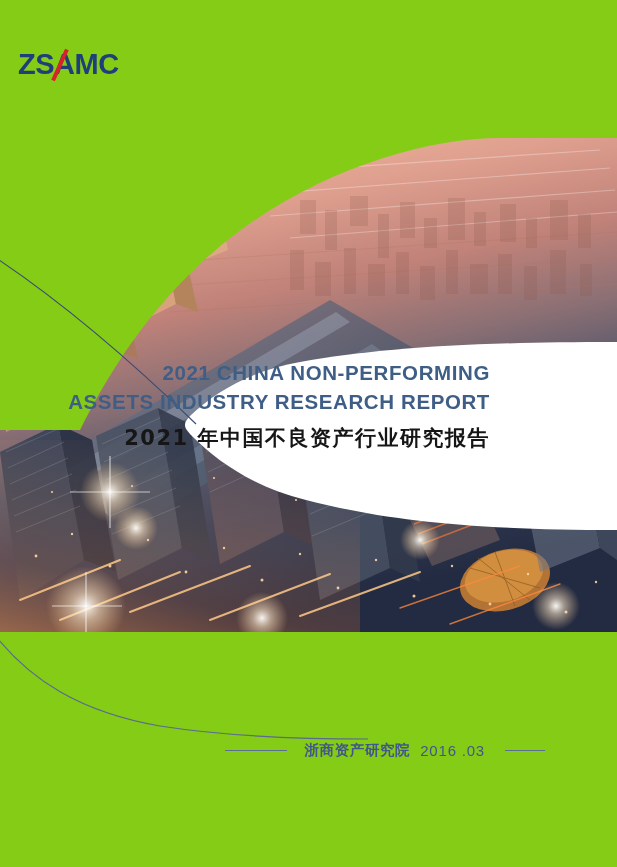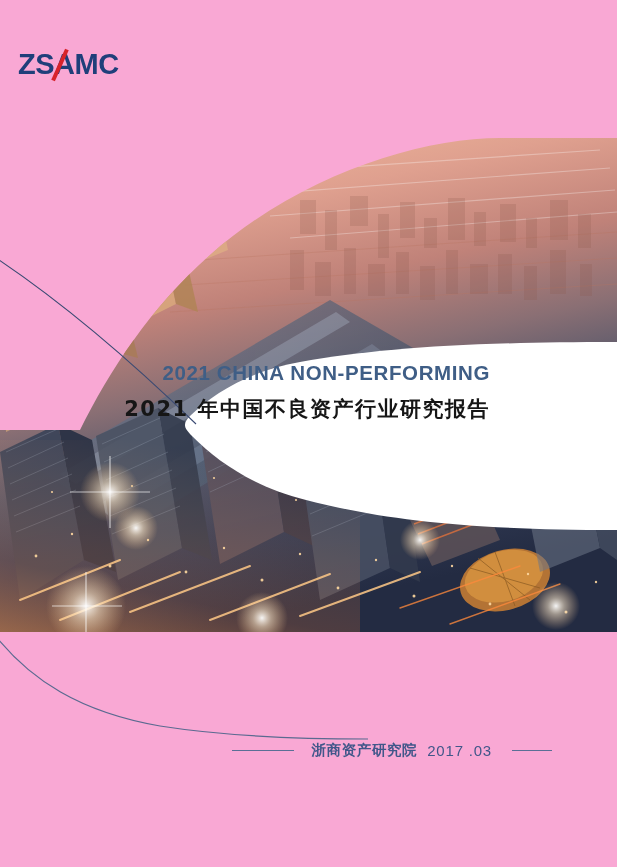--- a/index.html
+++ b/index.html
@@ -8,21 +8,21 @@
     padding: 0;
     background: #ffffff;
   }
   body {
     font-family: "Liberation Sans", "DejaVu Sans", sans-serif;
   }
   .page {
     position: relative;
     width: 617px;
     height: 867px;
-    background: #f9a8d4;
+    background: #84cc16;
     overflow: hidden;
   }
 
   
   .logo {
     position: absolute;
     left: 18px;
     top: 50px;
     display: flex;
     align-items: center;
@@ -105,21 +105,21 @@
     left: 0;
     top: 630px;
     width: 617px;
     height: 180px;
     z-index: 20;
   }
 
   
   .footer {
     position: absolute;
-    left: 12px;
+    left: 5px;
     top: 738px;
     width: 540px;
     height: 24px;
     display: flex;
     align-items: center;
     justify-content: flex-end;
     padding-right: 0;
     box-sizing: border-box;
     z-index: 35;
   }
@@ -415,29 +415,30 @@
 
   <div class="logo">
     <span class="logo-mark">
       <span>ZSAMC</span>
       <span class="logo-slash"></span>
     </span>
   </div>
 
   <div class="title-block">
     <div class="title-en">2021 CHINA NON-PERFORMING</div>
+    <div class="title-en">ASSETS INDUSTRY RESEARCH  REPORT</div>
     <div class="title-cn">2021 年中国不良资产行业研究报告</div>
   </div>
 
   <div class="bottom-curve">
     <svg width="617" height="180" viewBox="0 0 617 180" xmlns="http://www.w3.org/2000/svg">
       <path d="M -6,644 C 30,690 80,722 160,736 C 230,747 300,749 368,749" transform="translate(0,-640)" fill="none" stroke="#5a6a90" stroke-width="1.2"></path>
     </svg>
   </div>
 
   <div class="footer">
     <span class="footer-rule-left"></span>
     <span class="footer-text">浙商资产研究院</span>
-    <span class="footer-date">2017 .03</span>
+    <span class="footer-date">2016 .03</span>
     <span class="footer-rule-right"></span>
   </div>
 
 </div>
 
 </body></html>

